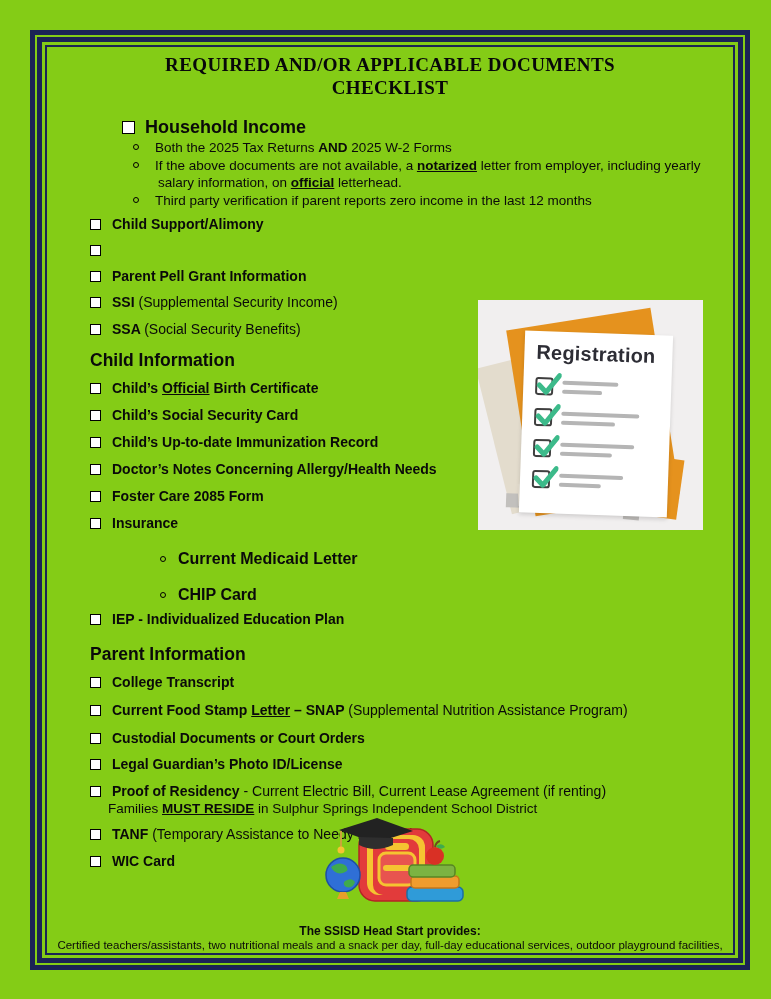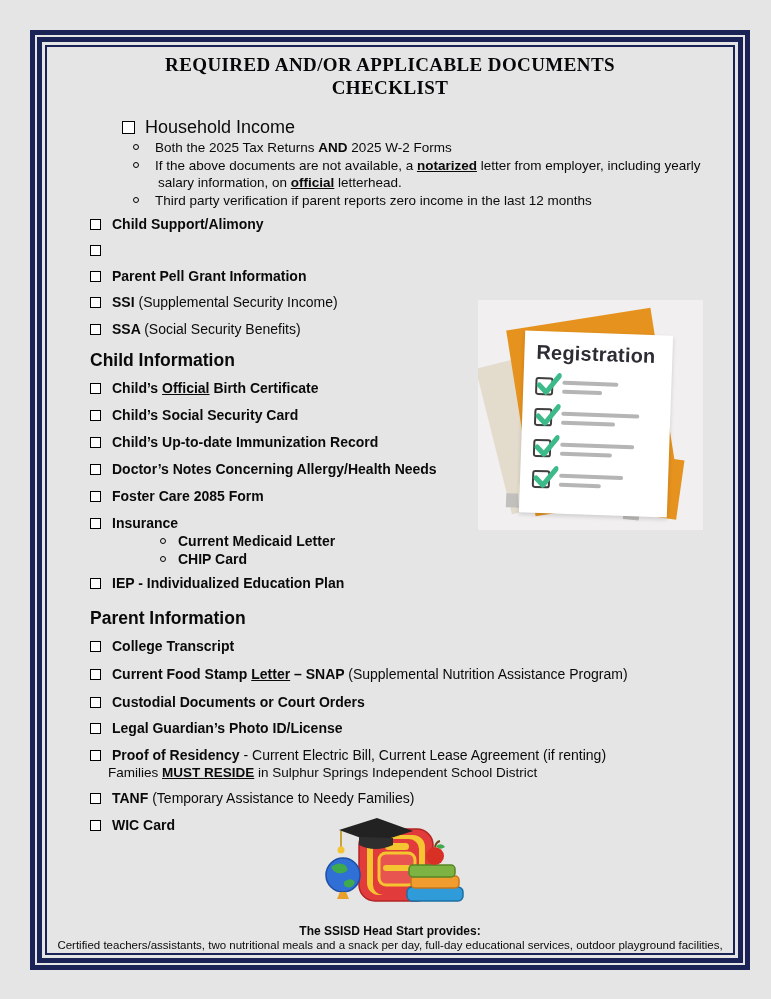--- a/index.html
+++ b/index.html
@@ -1,49 +1,49 @@
 <!DOCTYPE html>
 <html><head>
 <meta charset="utf-8">
 <style>
   * { margin:0; padding:0; box-sizing:border-box; }
   body { background:#ffffff; font-family:"Liberation Sans", sans-serif; color:#0a0a0a; }
-  .page { position:relative; width:771px; height:999px; background:#e5e5e5; overflow:hidden; }
+  .page { position:relative; width:771px; height:999px; background:#84cc16; overflow:hidden; }
 
   
   .f1 { position:absolute; left:30px; top:30px; right:21px; bottom:29px; border:5px solid #1b2356; }
   .f2 { position:absolute; inset:2px; border:5px solid #1b2356; }
   .f3 { position:absolute; inset:3px; border:2px solid #1b2356; }
 
   .content { position:absolute; left:47px; top:47px; width:686px; height:906px; overflow:hidden; }
 
   .title { text-align:center; margin-top:6px; font-family:"Liberation Serif", serif; font-weight:bold; font-size:19px; line-height:23px; letter-spacing:0.4px; color:#08080a; }
 
   .b { font-weight:bold; }
   .u { text-decoration:underline; }
   .small  { font-size:11.5px; }
   .xsmall { font-size:9.5px; }
 
-  .item-hh { margin-top:18px; margin-left:43px; font-size:18px; font-weight:normal; line-height:20px;padding-left:32px; }
+  .item-hh { margin-top:18px; margin-left:43px; font-size:18px; font-weight:bold; line-height:20px;padding-left:32px; }
   .item-hh .cb { width:13px; height:13px; margin-right:10px; }
 
   .cb { display:inline-block; width:11px; height:11px; border:1.3px solid #000; margin-right:11px; vertical-align:-0.5px; background:#fff; }
 
   .bullets { margin-top:2px; }
   .bullet { margin-left:86px; margin-right:10px; font-size:13.5px; line-height:17.5px; padding-left:25px; text-indent:-25px; }
   .o { display:inline-block; width:6px; height:6px; border:1.1px solid #000; border-radius:50%; margin-right:16px; vertical-align:2px; }
 
   .ci { margin-left:43px; font-size:14px; line-height:18px; margin-top:8px; }
   .gapA { margin-top:6px; }
   .sec { margin-left:43px; margin-top:12px; font-size:17.5px; font-weight:bold; line-height:20px; }
   .sec2 { margin-top:16px; }
   .ci9 { margin-top:9px; }
   .ci10 { margin-top:10px; }
 
-  .ins { margin-left:113px; margin-top:0; font-size:14px; font-weight:bold; line-height:18px; }
+  .ins { margin-left:113px; margin-top:18px; font-size:16px; font-weight:bold; line-height:18px; }
   .ins .o { margin-right:12px; }
 
   .cont-line { margin-left:61px; font-size:13.5px; line-height:17px; }
 
   
   .reg-wrap { position:absolute; left:431px; top:253px; width:225px; height:230px; background:#f1efef; overflow:hidden; }
   .paper { position:absolute; }
   .p-tan    { left:14px;  top:52px;  width:120px; height:150px; background:#e3dccd; transform:rotate(-14deg); }
   .p-or1    { left:42px;  top:18px;  width:146px; height:188px; background:#e5921e; transform:rotate(-9deg); }
   .p-gray   { left:28px;  top:196px; width:160px; height:14px;  background:#c2c0bd; transform:rotate(2deg); }

